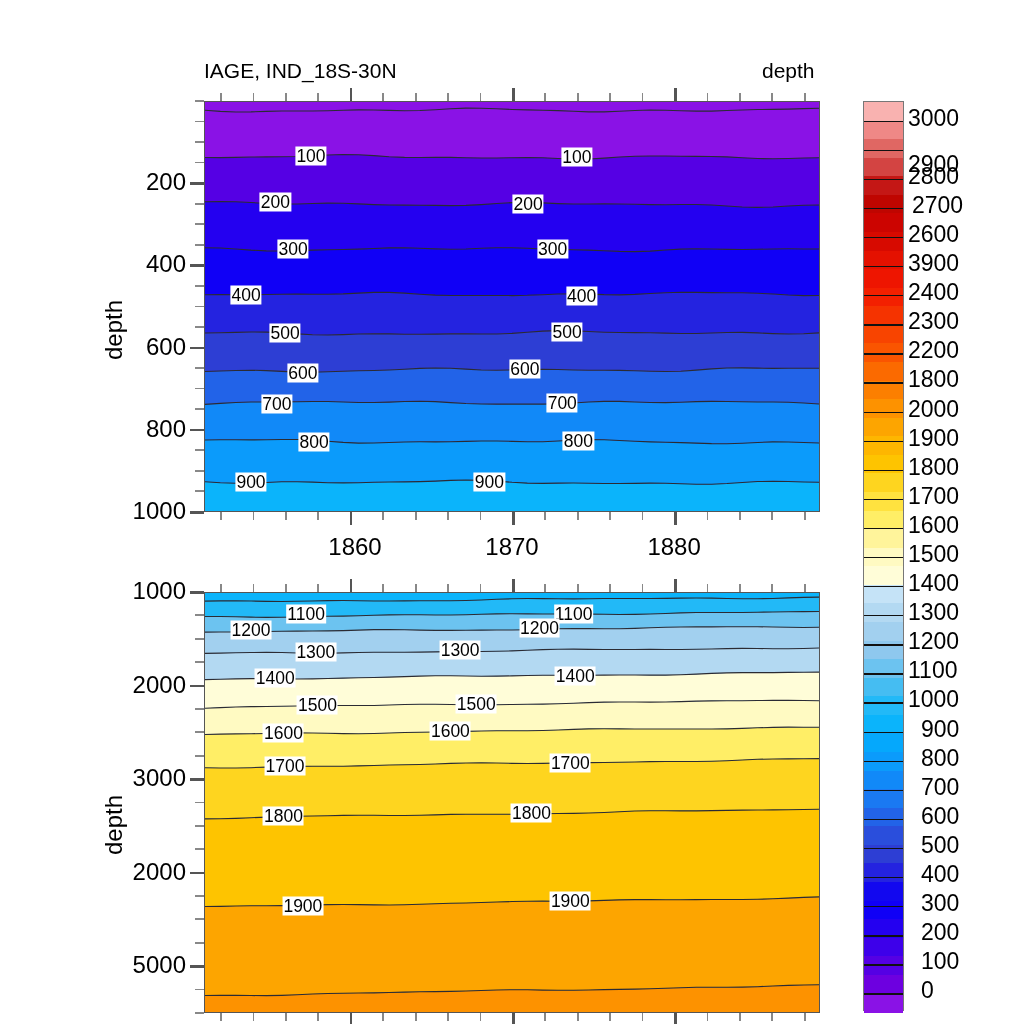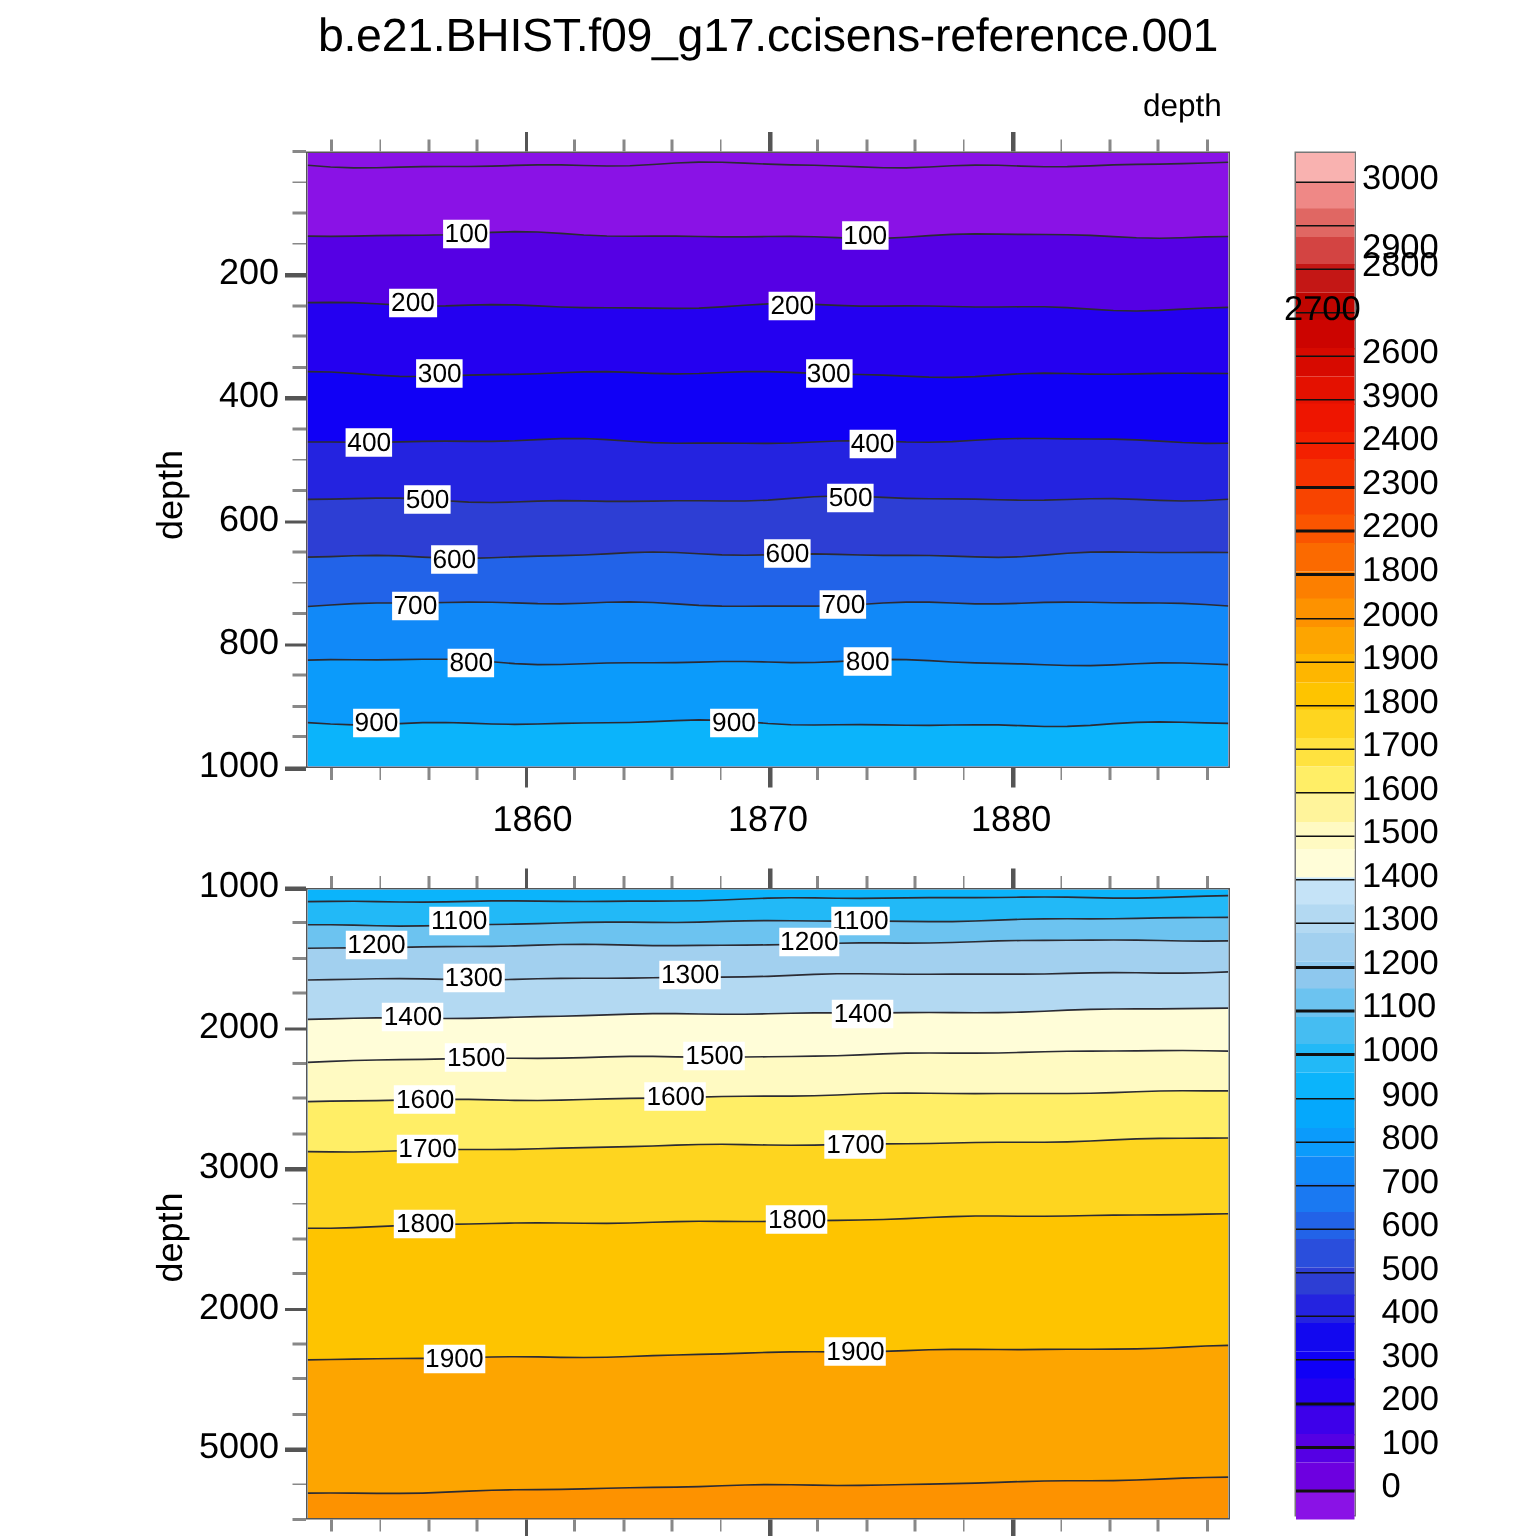--- a/index.html
+++ b/index.html
@@ -41,22 +41,22 @@
   .cb-label{position:absolute;font-size:23px;white-space:nowrap;text-align:left;}
 
   .clabel{position:absolute;background:#fff;font-size:17.5px;line-height:19px;
           padding:0 1px;white-space:nowrap;transform:translate(-50%,-50%);}
 </style>
 </head>
 <body>
 
 <div id="root">
 
-  <div class="title">b.e21.BHIST.f09_g17.ccisens-reference.001</div>
-
+
+  <div class="sub-left">IAGE, IND_18S-30N</div>
   <div class="sub-right">depth</div>
 
   <div class="ylab" id="ylabTop">depth</div>
   <div class="ylab" id="ylabBot">depth</div>
 
   <div class="panel" id="panelTop">
     <svg id="svgTop" viewBox="0 0 616 411" preserveAspectRatio="none">
         <rect x="0" y="0" width="616" height="411" fill="#8a12e6"></rect>
         <path d="M 0.0 8.22 L 15.4 9.38 L 30.8 9.98 L 46.2 9.89 L 61.6 9.44 L 77.0 9.09 L 92.4 9.01 L 107.8 9.01 L 123.2 8.78 L 138.6 8.33 L 154.0 7.96 L 169.4 7.99 L 184.8 8.40 L 200.2 8.73 L 215.6 8.53 L 231.0 7.71 L 246.4 6.72 L 261.8 6.12 L 277.2 6.23 L 292.6 6.83 L 308.0 7.48 L 323.4 7.91 L 338.8 8.22 L 354.2 8.68 L 369.6 9.34 L 385.0 9.90 L 400.4 9.94 L 415.8 9.37 L 431.2 8.56 L 446.6 8.08 L 462.0 8.22 L 477.4 8.78 L 492.8 9.21 L 508.2 9.13 L 523.6 8.59 L 539.0 7.98 L 554.4 7.60 L 569.8 7.42 L 585.2 7.16 L 600.6 6.67 L 616.0 6.21 L 616.0 55.96 L 600.6 56.21 L 585.2 56.77 L 569.8 57.08 L 554.4 56.77 L 539.0 55.99 L 523.6 55.19 L 508.2 54.74 L 492.8 54.61 L 477.4 54.54 L 462.0 54.34 L 446.6 54.19 L 431.2 54.47 L 415.8 55.31 L 400.4 56.42 L 385.0 57.21 L 369.6 57.28 L 354.2 56.73 L 338.8 56.08 L 323.4 55.81 L 308.0 55.96 L 292.6 56.22 L 277.2 56.23 L 261.8 55.96 L 246.4 55.69 L 231.0 55.66 L 215.6 55.77 L 200.2 55.62 L 184.8 54.94 L 169.4 53.85 L 154.0 52.93 L 138.6 52.69 L 123.2 53.21 L 107.8 54.09 L 92.4 54.79 L 77.0 55.08 L 61.6 55.16 L 46.2 55.33 L 30.8 55.66 L 15.4 55.89 L 0.0 55.73 Z" fill="#8a12e6" stroke="none"></path>
         <path d="M 0.0 55.73 L 15.4 55.89 L 30.8 55.66 L 46.2 55.33 L 61.6 55.16 L 77.0 55.08 L 92.4 54.79 L 107.8 54.09 L 123.2 53.21 L 138.6 52.69 L 154.0 52.93 L 169.4 53.85 L 184.8 54.94 L 200.2 55.62 L 215.6 55.77 L 231.0 55.66 L 246.4 55.69 L 261.8 55.96 L 277.2 56.23 L 292.6 56.22 L 308.0 55.96 L 323.4 55.81 L 338.8 56.08 L 354.2 56.73 L 369.6 57.28 L 385.0 57.21 L 400.4 56.42 L 415.8 55.31 L 431.2 54.47 L 446.6 54.19 L 462.0 54.34 L 477.4 54.54 L 492.8 54.61 L 508.2 54.74 L 523.6 55.19 L 539.0 55.99 L 554.4 56.77 L 569.8 57.08 L 585.2 56.77 L 600.6 56.21 L 616.0 55.96 L 616.0 103.43 L 600.6 103.81 L 585.2 104.57 L 569.8 105.44 L 554.4 105.87 L 539.0 105.52 L 523.6 104.56 L 508.2 103.56 L 492.8 103.01 L 477.4 103.00 L 462.0 103.18 L 446.6 103.14 L 431.2 102.82 L 415.8 102.49 L 400.4 102.42 L 385.0 102.55 L 369.6 102.54 L 354.2 102.11 L 338.8 101.40 L 323.4 100.91 L 308.0 101.10 L 292.6 101.99 L 277.2 103.12 L 261.8 103.91 L 246.4 104.10 L 231.0 103.91 L 215.6 103.71 L 200.2 103.66 L 184.8 103.56 L 169.4 103.14 L 154.0 102.42 L 138.6 101.76 L 123.2 101.58 L 107.8 101.95 L 92.4 102.45 L 77.0 102.52 L 61.6 101.94 L 46.2 101.00 L 30.8 100.25 L 15.4 100.04 L 0.0 100.28 Z" fill="#5500e4" stroke="none"></path>
@@ -374,21 +374,21 @@
       <div class="clabel" style="left: 570.358px; top: 762.857px;">1700</div>
       <div class="clabel" style="left: 283.432px; top: 816.184px;">1800</div>
       <div class="clabel" style="left: 531.453px; top: 813.146px;">1800</div>
       <div class="clabel" style="left: 302.884px; top: 905.754px;">1900</div>
       <div class="clabel" style="left: 570.358px; top: 901.492px;">1900</div>
     </div>
 
 <div class="cb-label" style="left: 908px; top: 104.571px; width: 110px;">3000</div>
     <div class="cb-label" style="left: 908px; top: 151px; width: 110px;">2900</div>
     <div class="cb-label" style="left: 908px; top: 162.762px; width: 110px;">2800</div>
-    <div class="cb-label" style="left: 856px; top: 191.857px; width: 110px;">2700</div>
+    <div class="cb-label" style="left: 912px; top: 191.857px; width: 110px;">2700</div>
     <div class="cb-label" style="left: 908px; top: 220.952px; width: 110px;">2600</div>
     <div class="cb-label" style="left: 908px; top: 250.048px; width: 110px;">3900</div>
     <div class="cb-label" style="left: 908px; top: 279.143px; width: 110px;">2400</div>
     <div class="cb-label" style="left: 908px; top: 308.238px; width: 110px;">2300</div>
     <div class="cb-label" style="left: 908px; top: 337.333px; width: 110px;">2200</div>
     <div class="cb-label" style="left: 908px; top: 366.429px; width: 110px;">1800</div>
     <div class="cb-label" style="left: 908px; top: 395.524px; width: 110px;">2000</div>
     <div class="cb-label" style="left: 908px; top: 424.619px; width: 110px;">1900</div>
     <div class="cb-label" style="left: 908px; top: 453.714px; width: 110px;">1800</div>
     <div class="cb-label" style="left: 908px; top: 482.81px; width: 110px;">1700</div>

